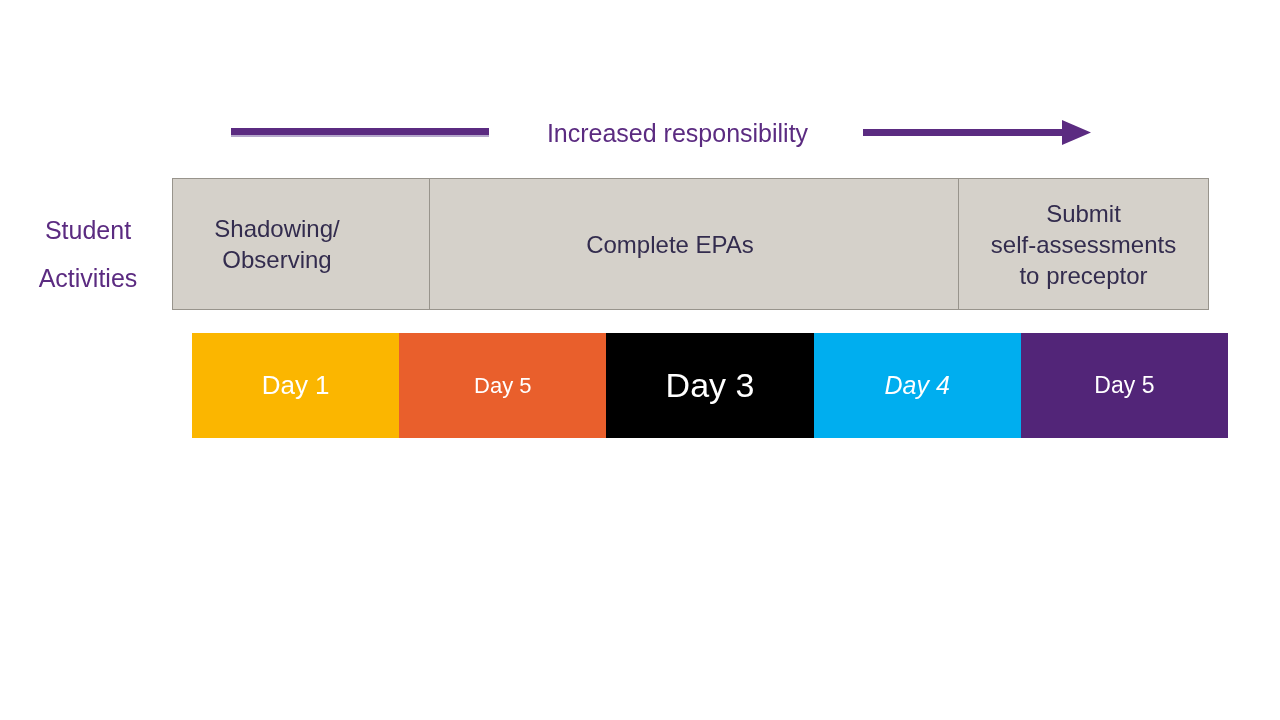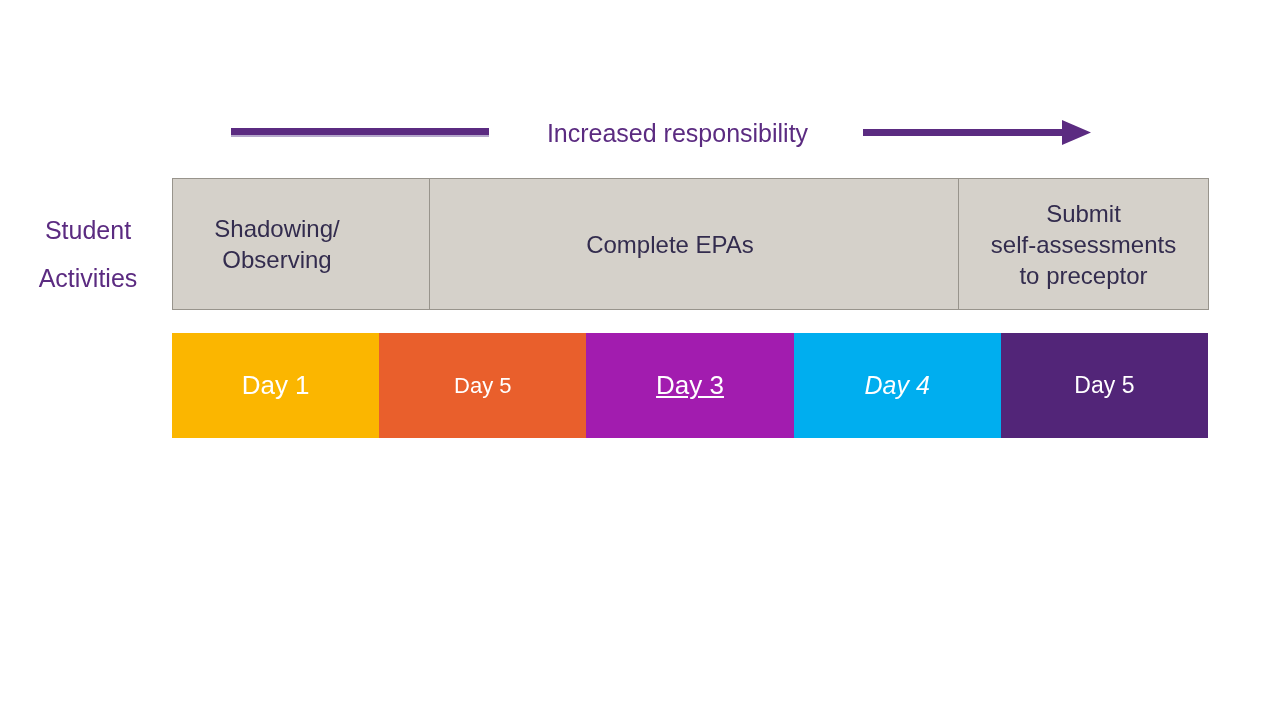--- a/index.html
+++ b/index.html
@@ -77,21 +77,21 @@
   .activity-cell + .activity-cell {
     border-left: 1px solid var(--box-border, #98948c);
   }
   .activity-cell.c0 { width: 208px; flex: none; }
   .activity-cell.c1 { flex: 1; }
   .activity-cell.c2 { width: 250px; flex: none; }
 
   
   .days {
     position: absolute;
-    left: 172px; top: 333px;
+    left: 192px; top: 333px;
     width: 1036px; height: 105px;
     display: flex;
   }
   .day-segment {
     flex: 1;
     display: flex;
     align-items: center;
     justify-content: center;
     color: var(--day-text, #ffffff);
   }
@@ -116,18 +116,18 @@
 Observing</div>
     <div class="activity-cell c1">Complete EPAs</div>
     <div class="activity-cell c2">Submit
 self-assessments
 to preceptor</div>
   </div>
 
   <div class="days">
     <div class="day-segment" style="background: rgb(251, 182, 0); font-size: 26px;">Day 1</div>
     <div class="day-segment" style="background: rgb(233, 95, 44); font-size: 22px;">Day 5</div>
-    <div class="day-segment" style="background: #a21caf; font-size: 26px; text-decoration: underline;">Day 3</div>
+    <div class="day-segment" style="background: #000000; font-size: 34px;">Day 3</div>
     <div class="day-segment" style="background: rgb(0, 174, 239); font-size: 25px; font-style: italic;">Day 4</div>
     <div class="day-segment" style="background: rgb(82, 37, 120); font-size: 23px;">Day 5</div>
   </div>
 
 </div>
 
 </body></html>

